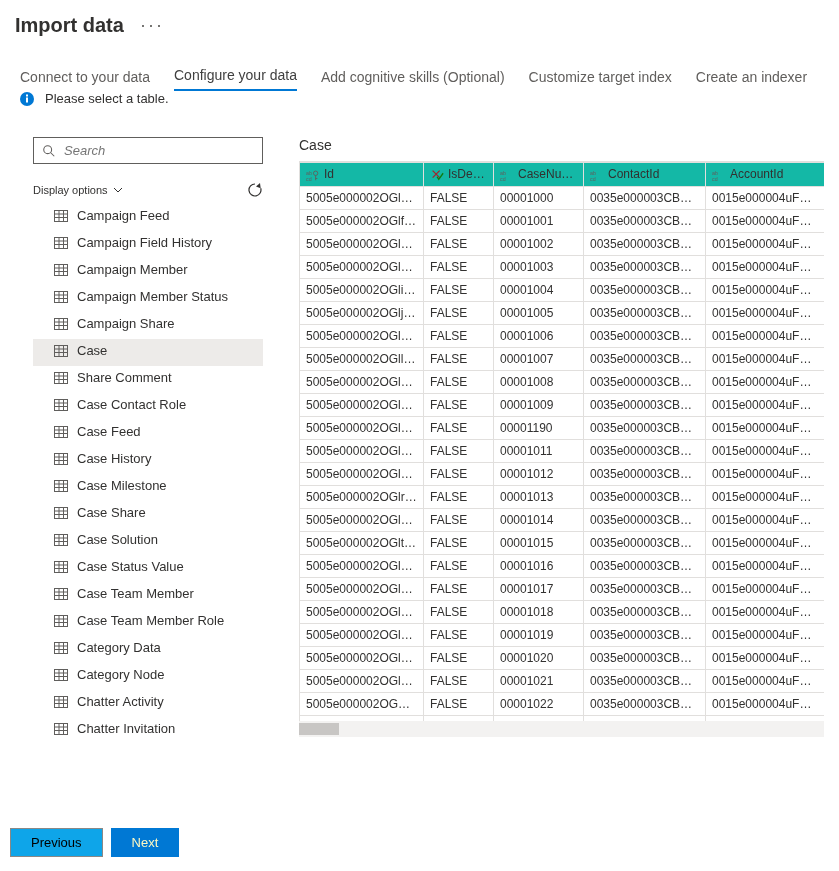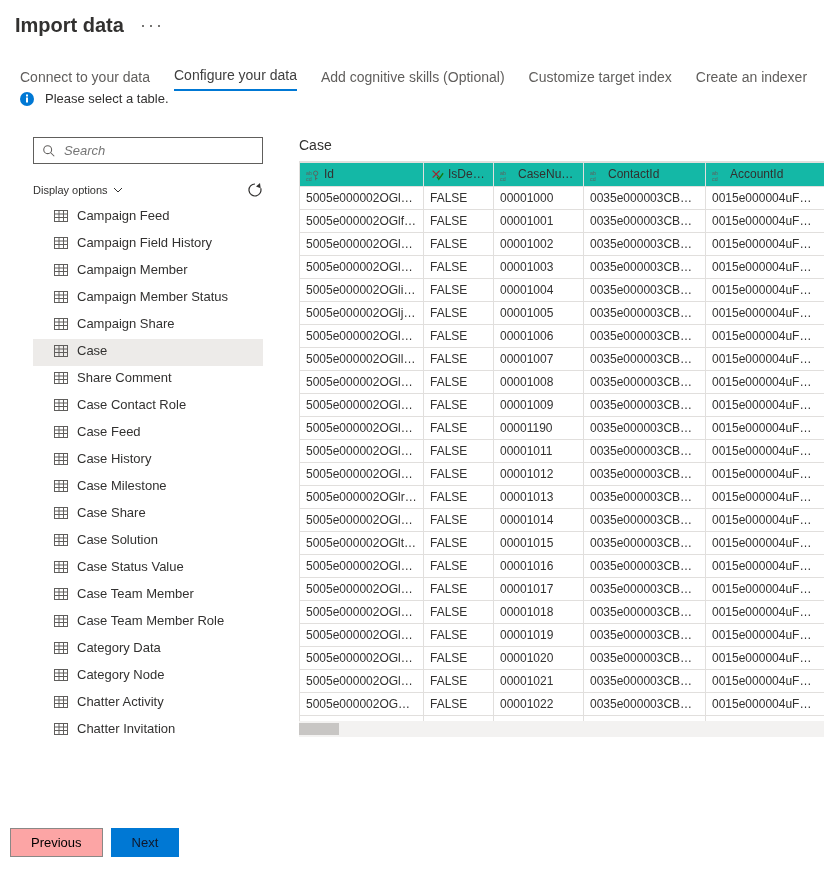--- a/index.html
+++ b/index.html
@@ -31,22 +31,22 @@
   .right-pane { flex: 1; overflow: hidden; display:flex; flex-direction:column;}
   .preview-title { font-size: 14px; margin-bottom: 8px; }
   .grid-wrap { flex:1; overflow-x: auto; overflow-y: hidden; border-top: 1px solid #e1dfdd; }
   table.grid { border-collapse: collapse; font-size: 12px; width: 100%; table-layout: fixed; }
   table.grid th, table.grid td { border: 1px solid #e1dfdd; padding: 4px 6px; text-align: left; white-space: nowrap; overflow: hidden; text-overflow: ellipsis; }
   table.grid th { background: #14b8a6; font-weight: 400; position: relative; }
   .col-icon { width: 14px; height: 14px; vertical-align: middle; margin-right: 4px; }
   .hscroll { height: 16px; background: #f3f2f1; margin-top: 0px; position: relative; }
   .hscroll::after { content:""; position:absolute; left:0; width:40px; top:2px; height:12px; background:#c8c6c4; }
   .footer { position: absolute; left: 10px; bottom: 14px; display: flex; gap: 8px; }
-  .btn { font-size: 13px; padding: 6px 20px; border: 1px solid #8a8886; background: #fca5a5; cursor: pointer; }
-  .btn.primary { background: #0078d4; border-color: #0078d4; color: #0f172a; }
+  .btn { font-size: 13px; padding: 6px 20px; border: 1px solid #8a8886; background: #0ea5e9; cursor: pointer; }
+  .btn.primary { background: #0078d4; border-color: #0078d4; color: #fef9c3; }
 </style>
 </head>
 <body>
 
 <div class="page">
   <div class="header">
     <h1>Import data</h1>
     <span class="more">···</span>
   </div>
 

